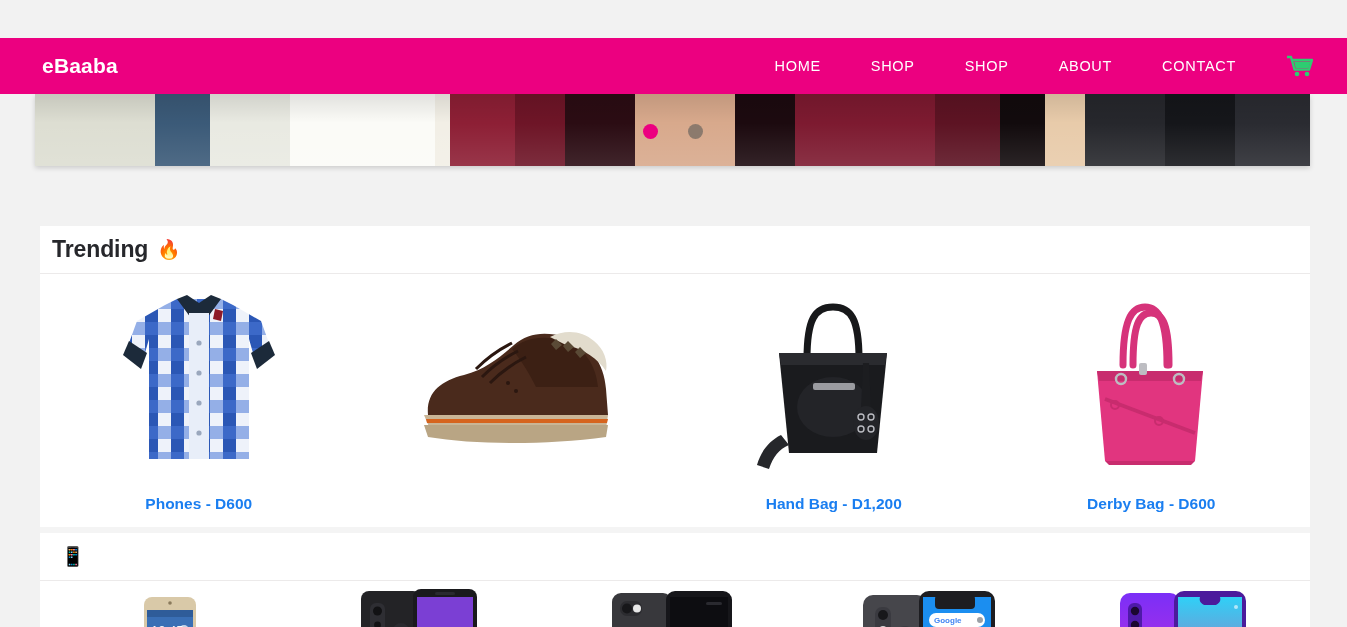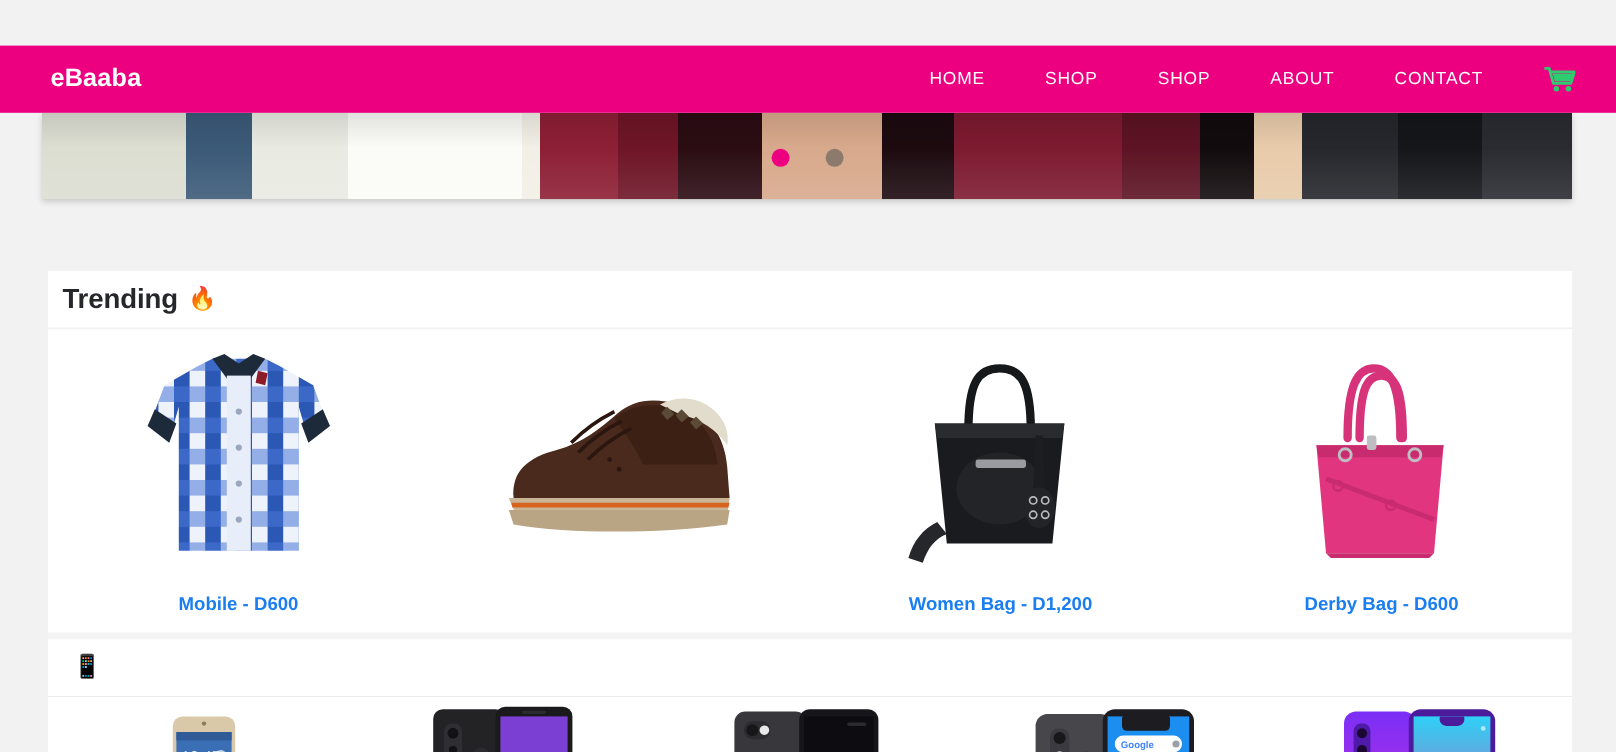--- a/index.html
+++ b/index.html
@@ -259,21 +259,21 @@
             <rect x="70" y="30" width="20" height="146" fill="#e8eef9"></rect>
             <circle cx="80" cy="60" r="2.6" fill="#9aa7bd"></circle>
             <circle cx="80" cy="90" r="2.6" fill="#9aa7bd"></circle>
             <circle cx="80" cy="120" r="2.6" fill="#9aa7bd"></circle>
             <circle cx="80" cy="150" r="2.6" fill="#9aa7bd"></circle>
             <path d="M10 58 L28 70 L22 86 L4 72 Z" fill="#1c2a3a"></path>
             <path d="M150 58 L132 70 L138 86 L156 72 Z" fill="#1c2a3a"></path>
             <path d="M96 26 L104 28 L102 38 L94 36 Z" fill="#8e1b28"></path>
           </svg>
         </div>
-        <div class="product-label">Mobile - D600</div>
+        <div class="product-label">Phones - D600</div>
       </div>
 
 
       <div class="product-cell">
         <div class="thumb">
           <svg width="200" height="205" viewBox="0 0 200 205">
             <g transform="translate(0,36)">
               <path d="M12 96 C10 74 24 62 48 56 C70 50 84 38 98 26 C112 14 128 12 150 18 C174 24 188 44 190 70 L192 96 Z" fill="#4a2a1c"></path>
               <path d="M96 30 C110 18 128 16 148 22 C168 28 180 46 182 68 L120 68 C112 52 104 40 96 30 Z" fill="#3c2014"></path>
               <path d="M8 96 L192 96 L190 110 L14 110 Z" fill="#c9b596"></path>
@@ -301,21 +301,21 @@
             <rect x="62" y="100" width="42" height="7" rx="2" fill="#9a9ba0"></rect>
             <path d="M112 80 L118 80 L120 126 L110 126 Z" fill="#1c1d20"></path>
             <ellipse cx="115" cy="140" rx="13" ry="17" fill="#232428"></ellipse>
             <circle cx="110" cy="134" r="3" fill="none" stroke="#b9bac0" stroke-width="1.4"></circle>
             <circle cx="120" cy="134" r="3" fill="none" stroke="#b9bac0" stroke-width="1.4"></circle>
             <circle cx="110" cy="146" r="3" fill="none" stroke="#b9bac0" stroke-width="1.4"></circle>
             <circle cx="120" cy="146" r="3" fill="none" stroke="#b9bac0" stroke-width="1.4"></circle>
             <path d="M30 152 C18 158 10 168 6 182 L18 186 C22 174 28 166 38 162 Z" fill="#26272b"></path>
           </svg>
         </div>
-        <div class="product-label">Women Bag - D1,200</div>
+        <div class="product-label">Hand Bag - D1,200</div>
       </div>
 
       <div class="product-cell">
         <div class="thumb">
           <svg width="160" height="205" viewBox="0 0 160 205">
             <path d="M52 82 C52 38 60 24 74 24 C88 24 96 38 96 82" fill="none" stroke="#d6337a" stroke-width="7" stroke-linecap="round"></path>
             <path d="M62 82 C62 42 68 30 80 30 C92 30 98 42 98 82" fill="none" stroke="#d6337a" stroke-width="7" stroke-linecap="round"></path>
             <path d="M26 88 L132 88 L124 178 L34 178 Z" fill="#e1357f"></path>
             <path d="M26 88 L132 88 L130 98 L28 98 Z" fill="#c82c6e"></path>
             <path d="M34 178 L124 178 L120 182 L38 182 Z" fill="#c82c6e"></path>

